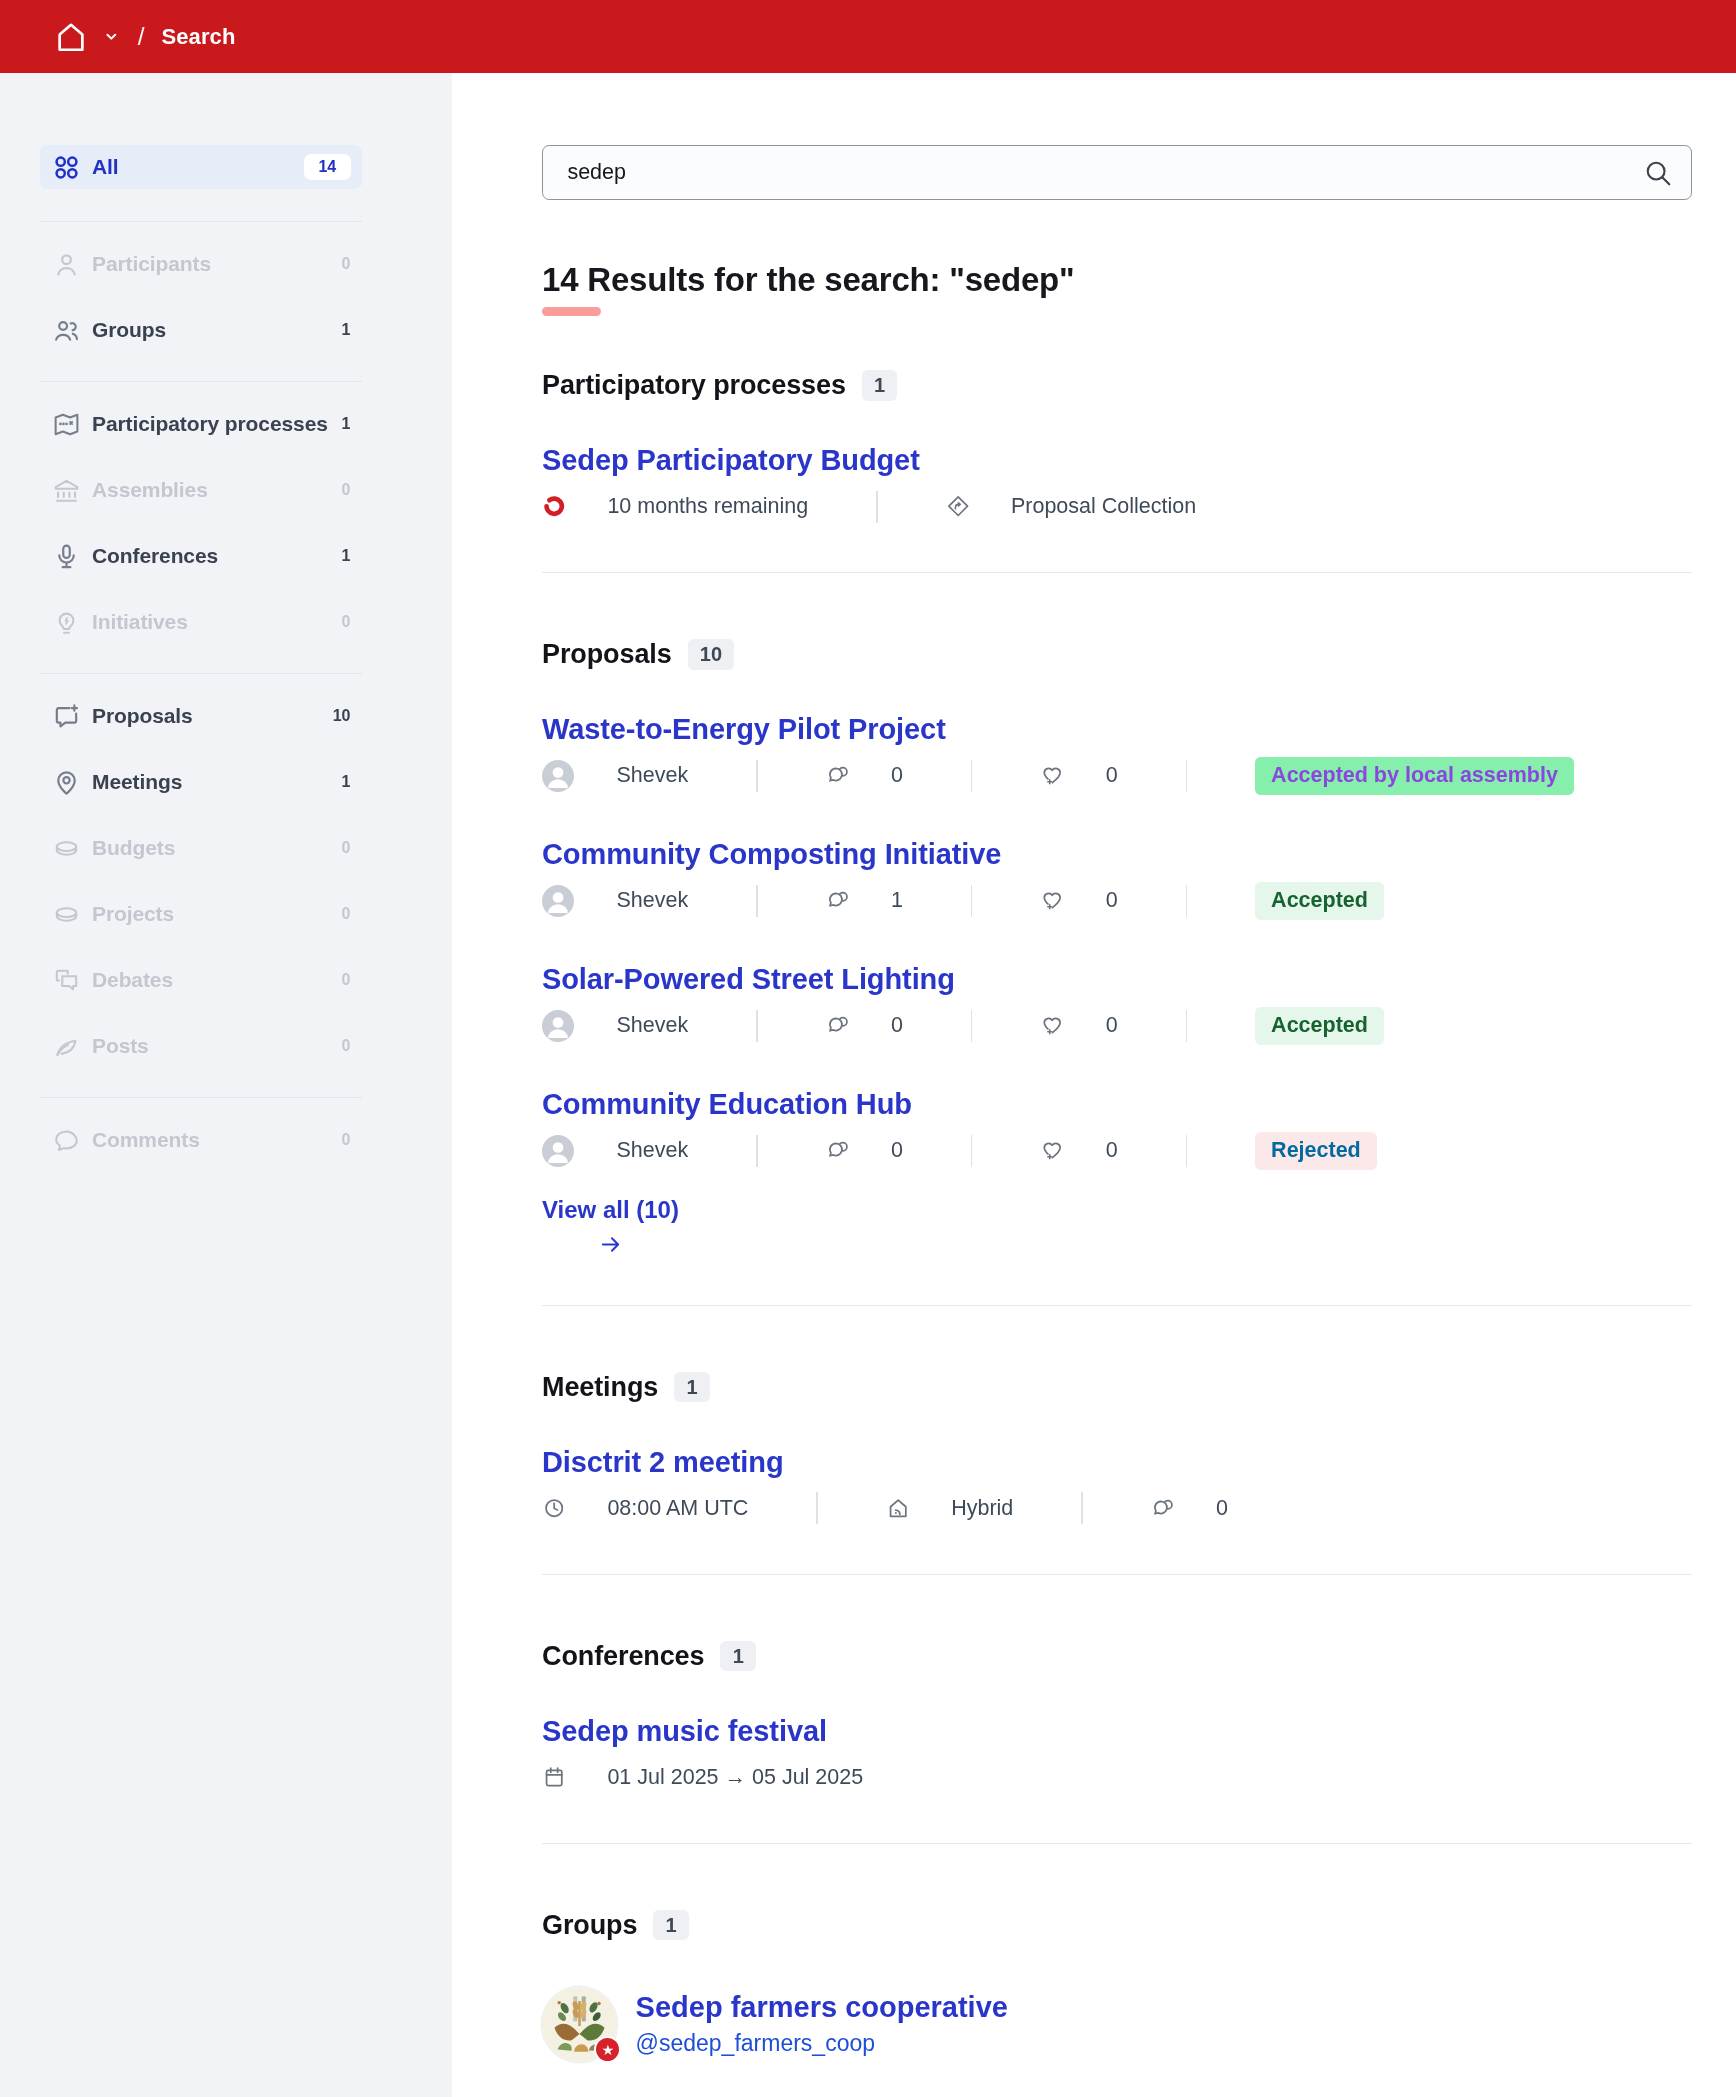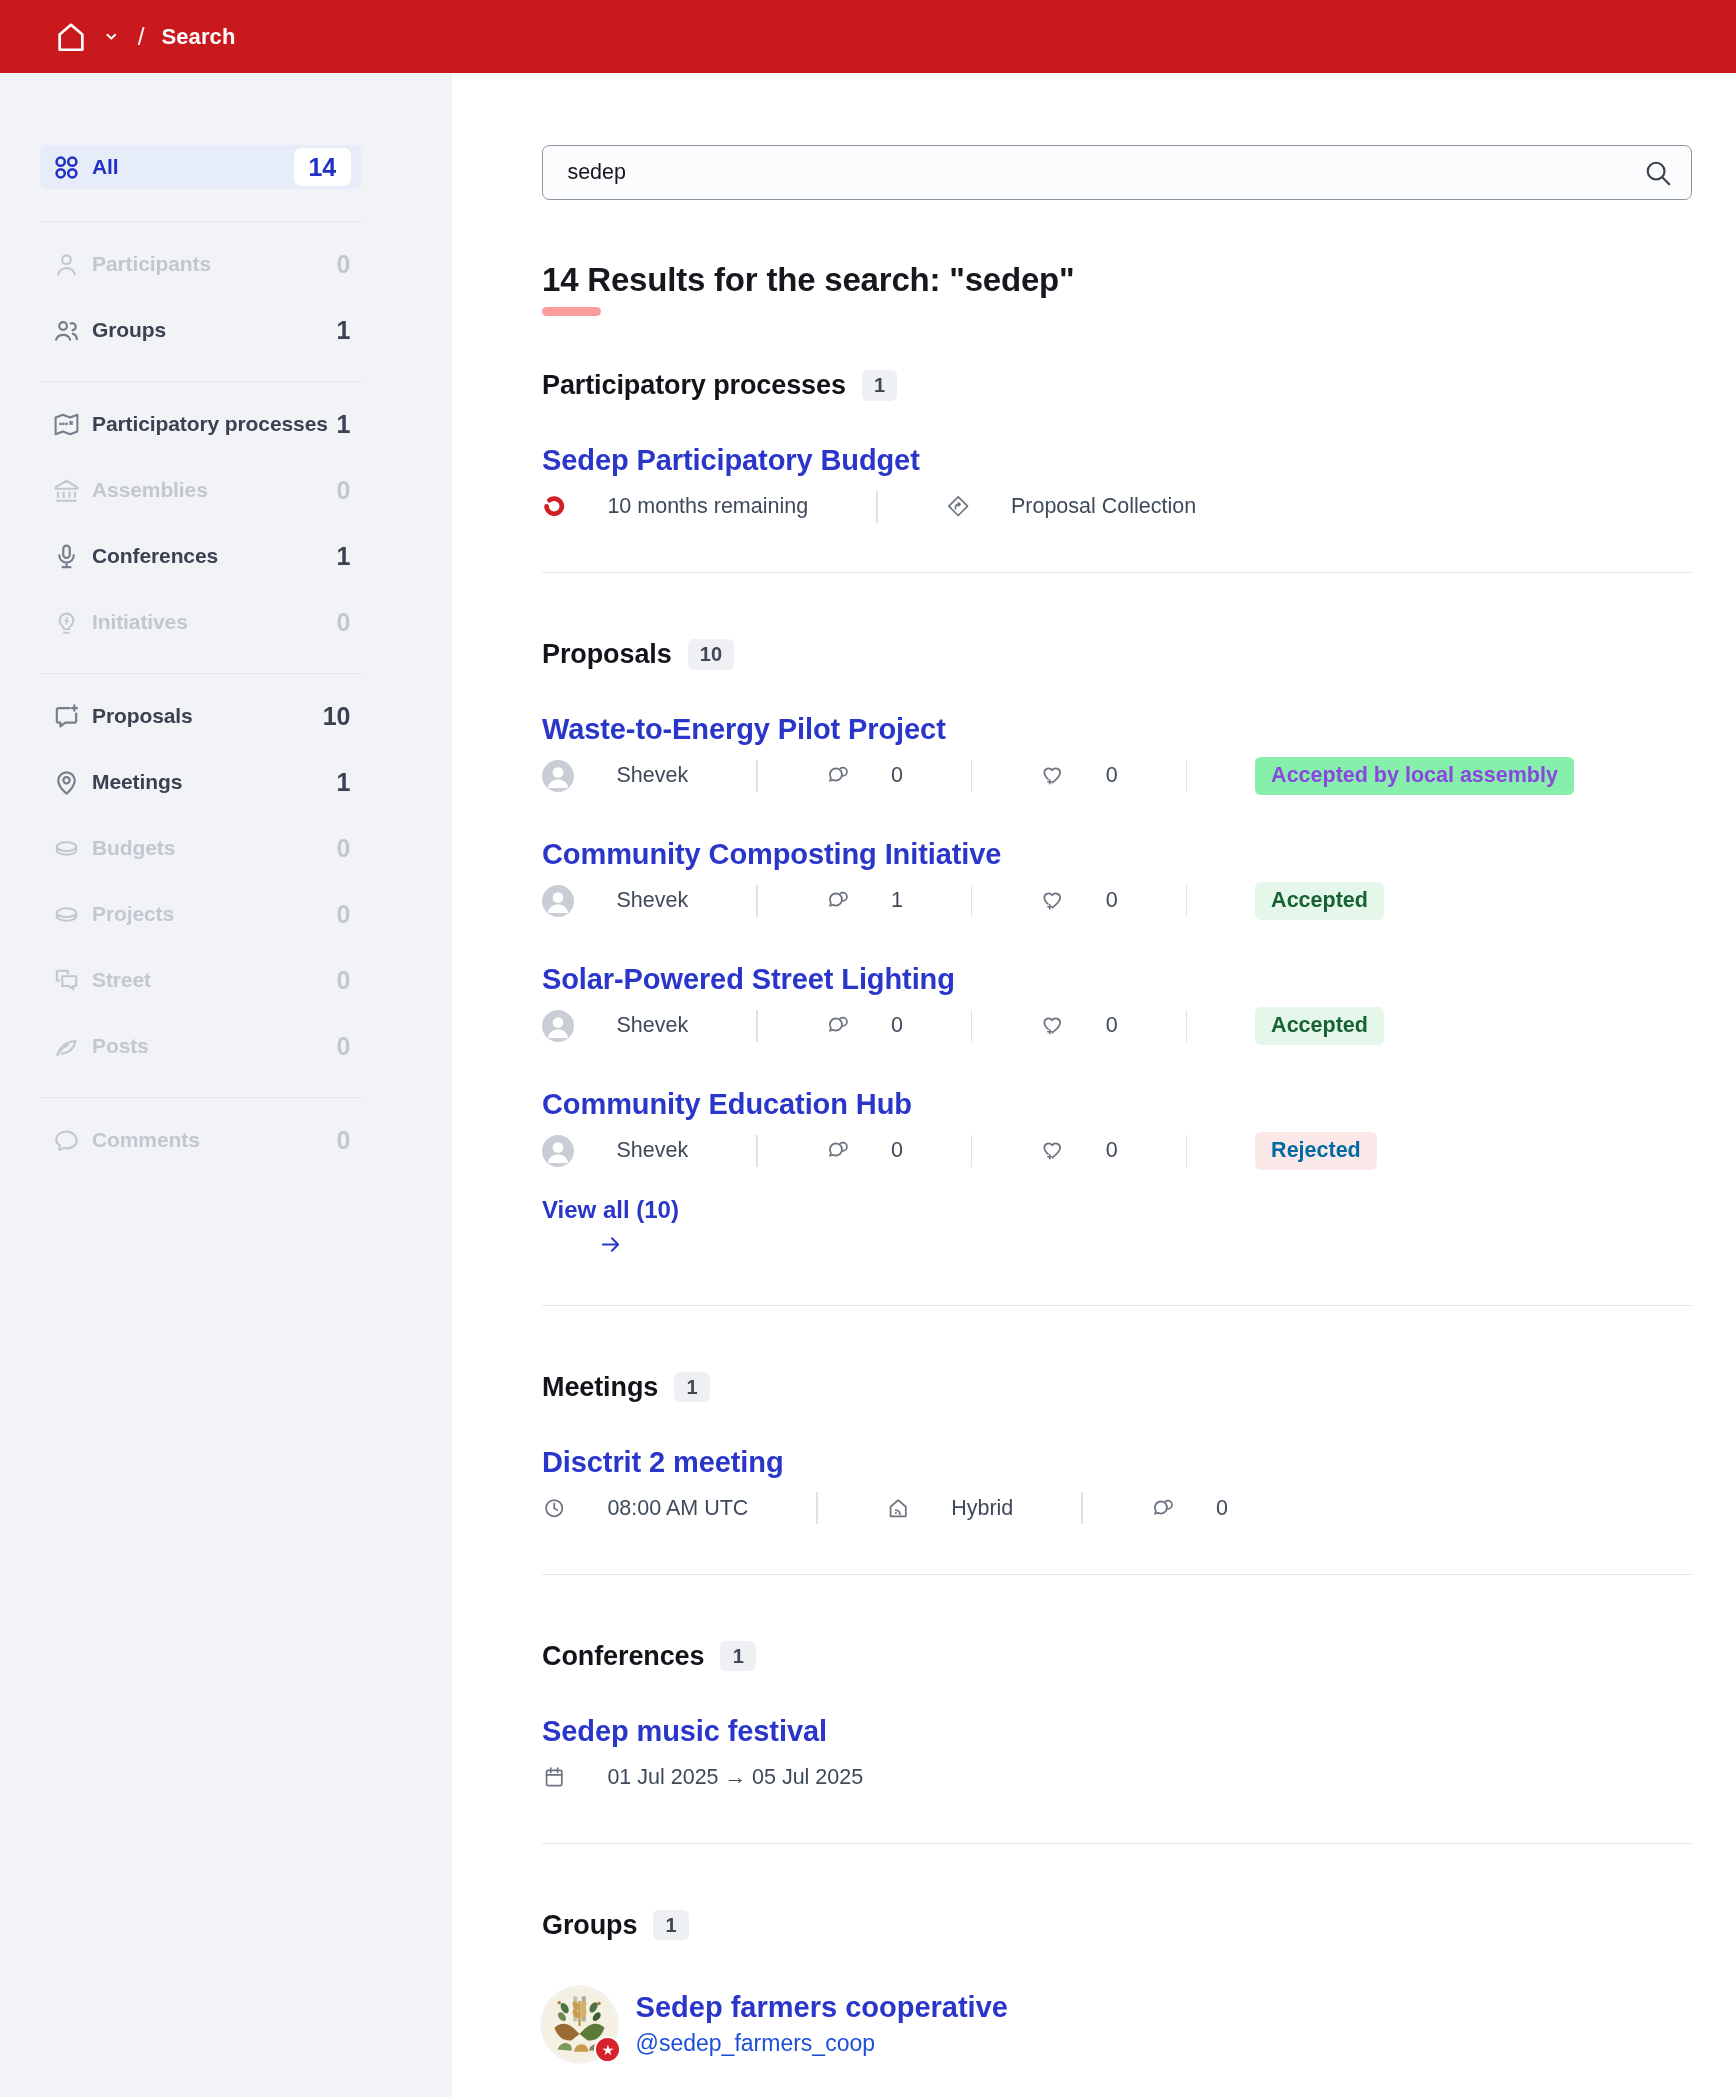--- a/index.html
+++ b/index.html
@@ -16,21 +16,21 @@
   
   .shell { display:flex; height:2024px; }
   .sidebar { width:452px; background:#F2F3F7; padding:72px 90px 0 40px; flex:none; }
   .maincol { flex:1; background:#fff; padding:72px 44px 0 90px; }
 
   
   .side-row { display:flex; align-items:center; height:44px; padding:0 11.5px; margin-bottom:22px; border-radius:7.2px; cursor:pointer; }
   .side-row .s-icon { width:29px; height:29px; display:flex; flex:none; margin-right:11.5px; }
   .side-row .s-icon svg { width:100%; height:100%; }
   .side-row .s-label { flex:1; font-size:21px; font-weight:600; letter-spacing:-0.1px; white-space:nowrap; color:#3A4150; }
-  .side-row .s-count { font-size:25px; font-weight:700; color:#3A4150; }
+  .side-row .s-count { font-size:16px; font-weight:700; color:#3A4150; }
   .side-row { color:#767E8B; }
   .side-row.active { background:#E7ECF9; color:#2131C4; margin-bottom:0; }
   .side-row.active .s-label, .side-row.active .s-count { color:#2131C4; }
   .side-row.active .s-count { background:#fff; border-radius:7.2px; padding:4.3px 14.3px; }
   .side-row.disabled { color:#C3C7D0; cursor:default; }
   .side-row.disabled .s-label, .side-row.disabled .s-count { color:#C3C7D0; font-weight:600; }
   .side-sep { border:none; border-top:1.4px solid #E4E6EB; margin:29px 0 20px; }
   .side-sep.first { margin-top:32px; }
 
   
@@ -234,21 +234,21 @@
     <span class="s-count num">0</span>
   </div>
 
   <div class="side-row disabled">
     <span class="s-icon">
       <svg viewBox="0 0 24 24" fill="none" stroke="currentColor" stroke-width="1.7" stroke-linejoin="round">
             <path d="M4 4h9v3M4 4v8h2.5"></path>
             <path d="M8.5 8.5H20v8h-2.5v2.8l-3.4-2.8H8.5z"></path>
           </svg>
     </span>
-    <span class="s-label">Street</span>
+    <span class="s-label">Debates</span>
     <span class="s-count num">0</span>
   </div>
 
   <div class="side-row disabled">
     <span class="s-icon">
       <svg viewBox="0 0 24 24" fill="none" stroke="currentColor" stroke-width="1.7" stroke-linecap="round" stroke-linejoin="round">
             <path d="M4.5 19c1.2-5.8 6.4-10.6 15-11.5-1.2 5.8-5.2 9.7-11.5 10.6"></path>
             <path d="M4.5 19c2-3.8 4.9-6.6 8.8-8.4"></path>
           </svg>
     </span>

